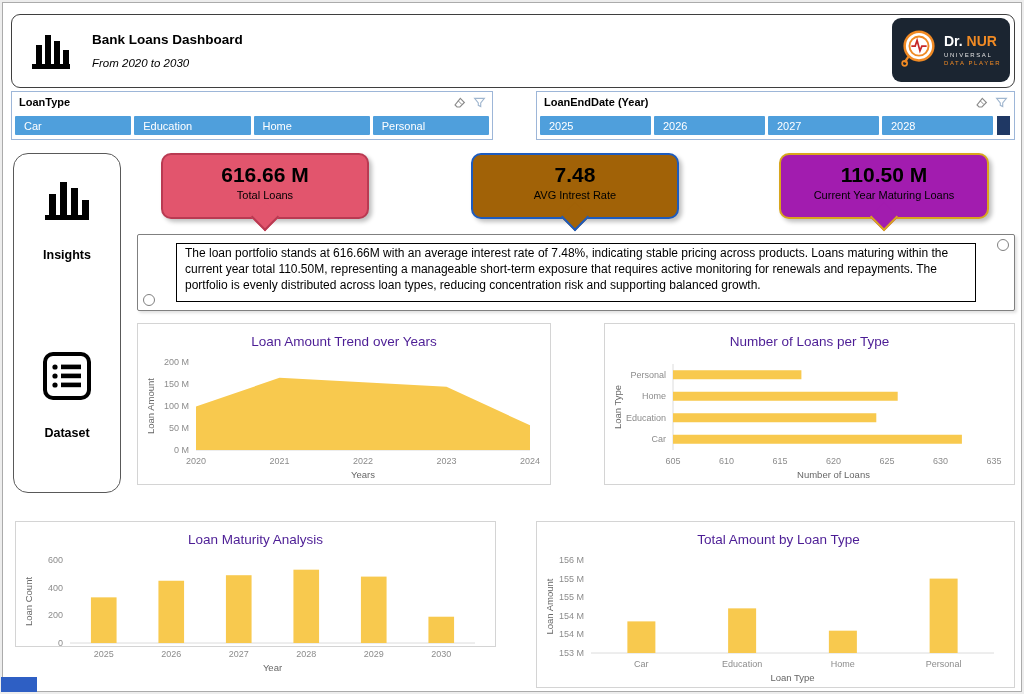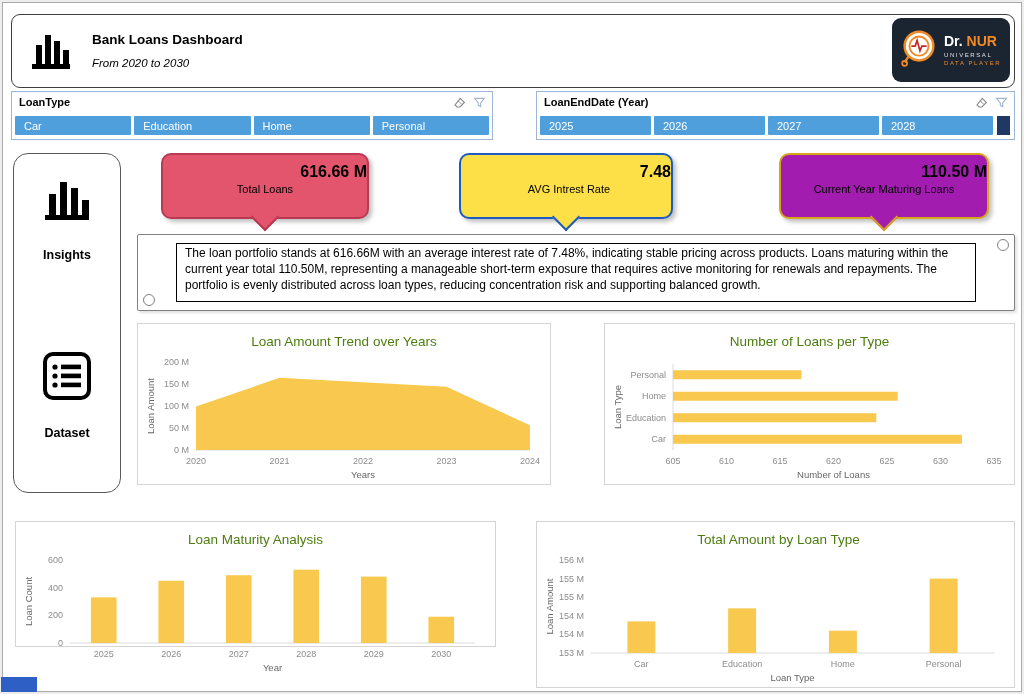--- a/index.html
+++ b/index.html
@@ -37,34 +37,34 @@
   .side{position:absolute;left:10px;top:150px;width:106px;height:338px;border:1.3px solid #595959;border-radius:15px;background:#fff;}
   .side-item{position:absolute;left:0;right:0;text-align:center;cursor:pointer;}
   .side-item-1{top:16px;}
   .side-item-2{top:194px;}
   .side-label{font-size:12.5px;font-weight:bold;margin-top:18px;}
 
   
   .kpi{position:absolute;top:150px;height:62px;border:2px solid;border-radius:10px;text-align:center;box-shadow:3px 3px 4px rgba(0,0,0,.25);}
   .kpi::after{content:"";position:absolute;left:50%;bottom:-10px;width:18px;height:18px;transform:translateX(-50%) rotate(45deg);background:inherit;border-right:2px solid;border-bottom:2px solid;border-color:inherit;}
   .kpi-red{left:158px;width:204px;background:#e2556d;border-color:#b93a52;}
-  .kpi-blue{left:456px;width:204px;background:#fde047;border-color:#1c5bbf;padding-left:6px;}
+  .kpi-blue{left:468px;width:204px;background:#a16207;border-color:#1c5bbf;}
   .kpi-gold{left:776px;width:206px;background:#a21caf;border-color:#d8a61c;}
-  .kpi-value{margin-top:8px;font-size:16px;font-weight:bold;position:relative;z-index:2;text-align:right;}
+  .kpi-value{margin-top:8px;font-size:21px;font-weight:bold;position:relative;z-index:2;}
   .kpi-label{font-size:11px;margin-top:2px;position:relative;z-index:2;}
 
   
   .banner{position:absolute;left:134px;top:231px;width:878px;height:77px;border:1.5px solid #808080;border-radius:2px;background:#fff;box-shadow:2px 2px 3px rgba(0,0,0,.12);box-sizing:border-box;}
   .banner::before{content:"";position:absolute;right:5px;top:4px;width:10px;height:10px;border:1.5px solid #808080;border-radius:50%;}
   .banner::after{content:"";position:absolute;left:5px;bottom:4px;width:10px;height:10px;border:1.5px solid #808080;border-radius:50%;}
   .banner-text{position:absolute;left:38px;right:38px;top:8px;bottom:8px;border:1.2px solid #000;padding:2px 8px;font-size:12px;line-height:1.32;overflow:hidden;}
 
   
   .panel{position:absolute;border:1px solid #d4d4d4;background:#fff;box-sizing:border-box;}
-  .panel-title{text-align:center;margin-top:10px;font-size:13.5px;color:#4d7c0f;}
+  .panel-title{text-align:center;margin-top:10px;font-size:13.5px;color:#4c1d95;}
   .chart{position:absolute;left:4px;right:4px;top:30px;bottom:2px;}
   .panel-trend{left:134px;top:320px;width:414px;height:162px;}
   .panel-pertype{left:601px;top:320px;width:411px;height:162px;}
   .panel-maturity{left:12px;top:518px;width:481px;height:126px;}
   .panel-amount{left:533px;top:518px;width:479px;height:167px;padding-left:6px;}
 
   
   .page-tab{position:absolute;left:1px;top:677px;width:36px;height:15px;background:#2e5fc4;cursor:pointer;z-index:6;}
 </style>
 </head>

